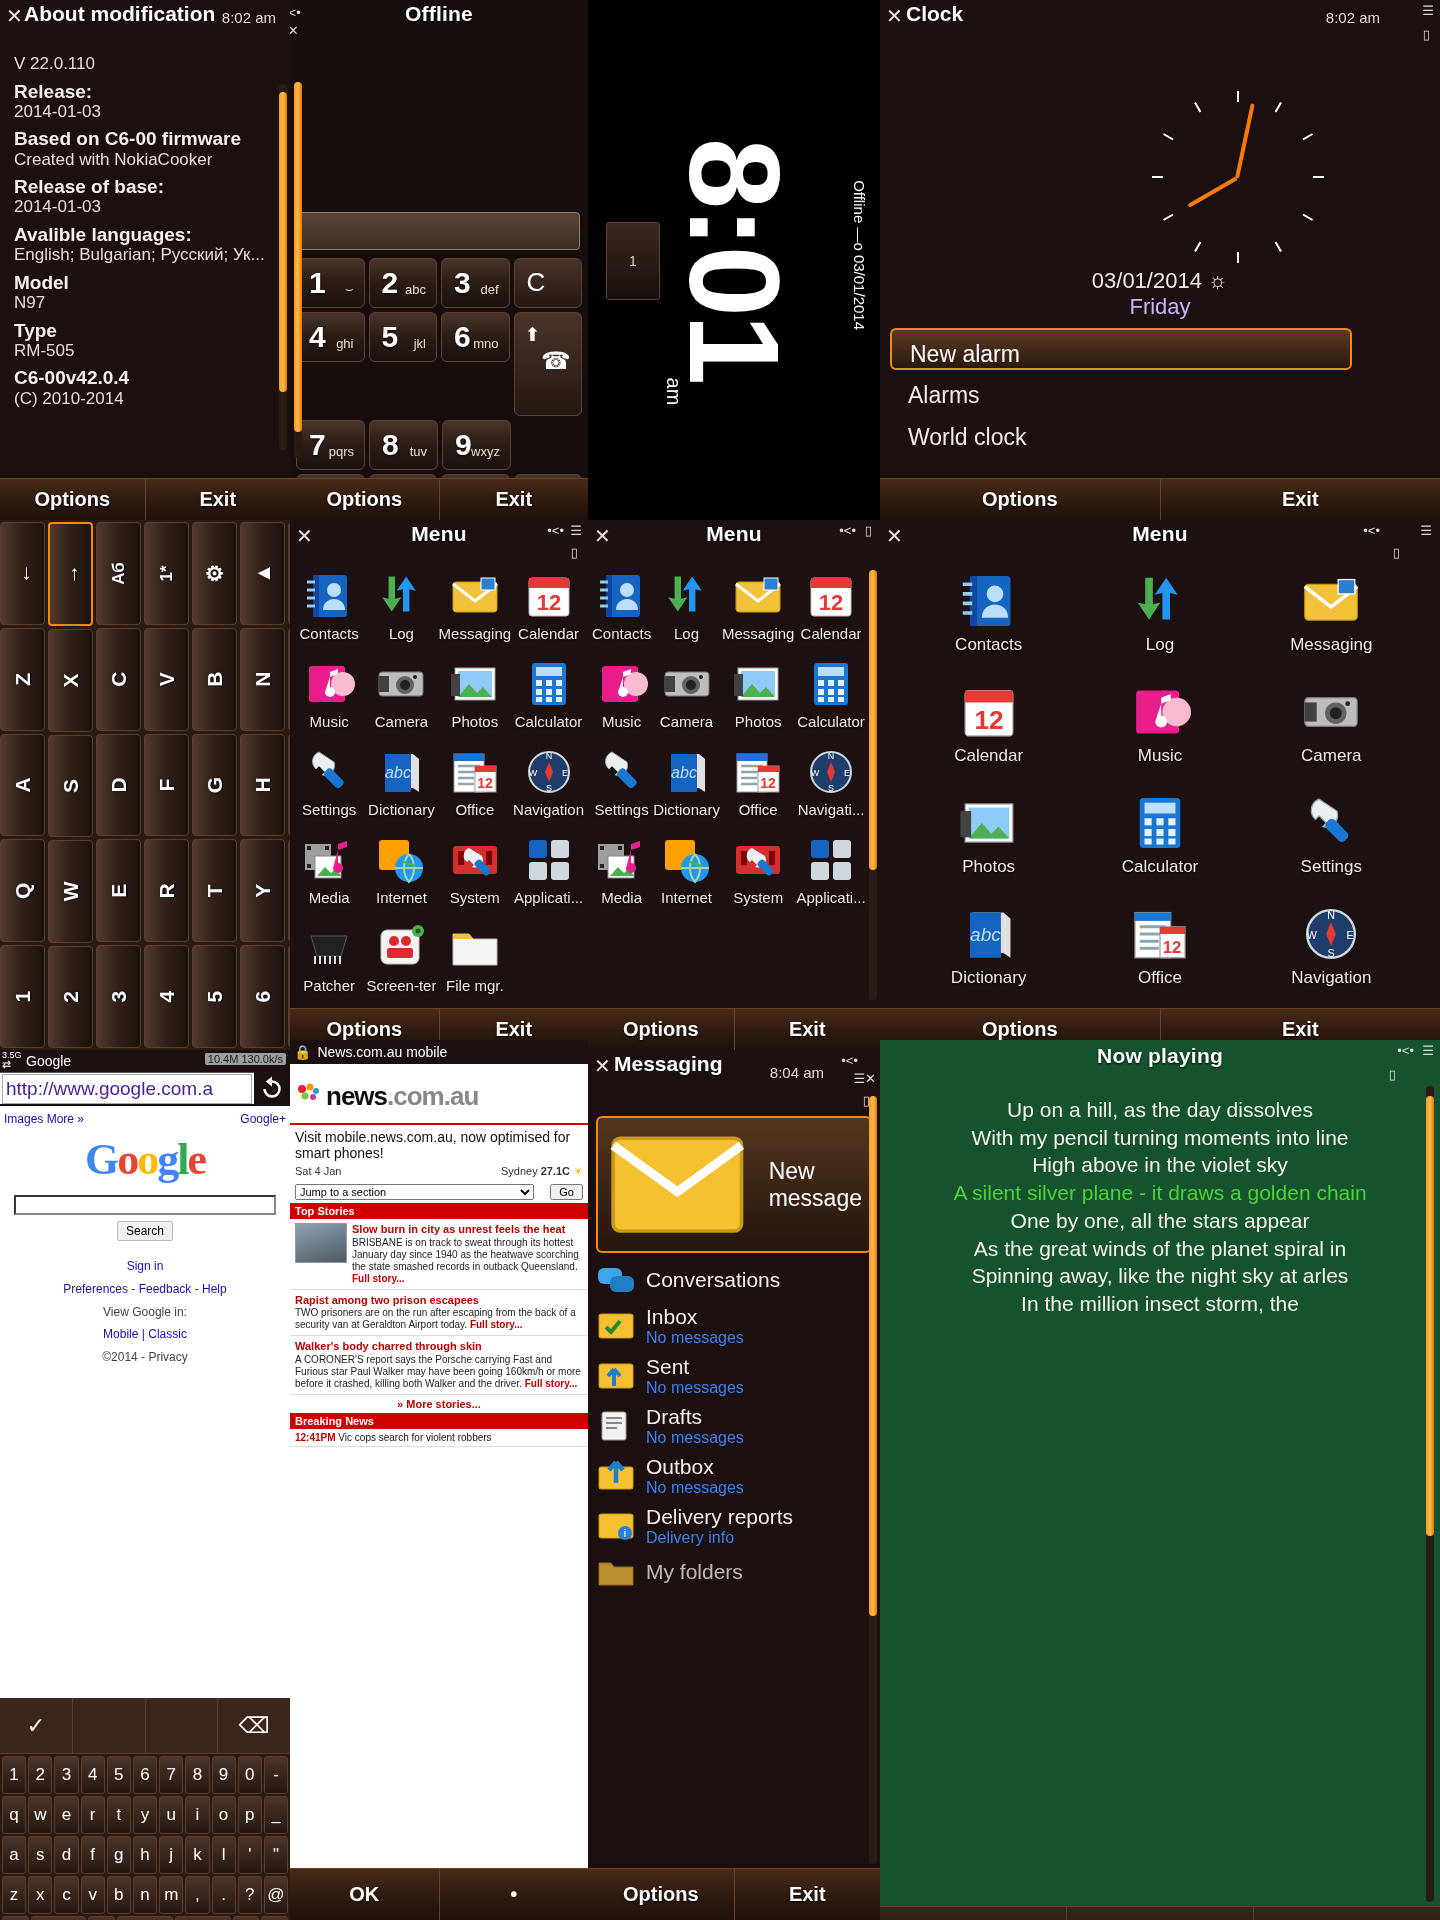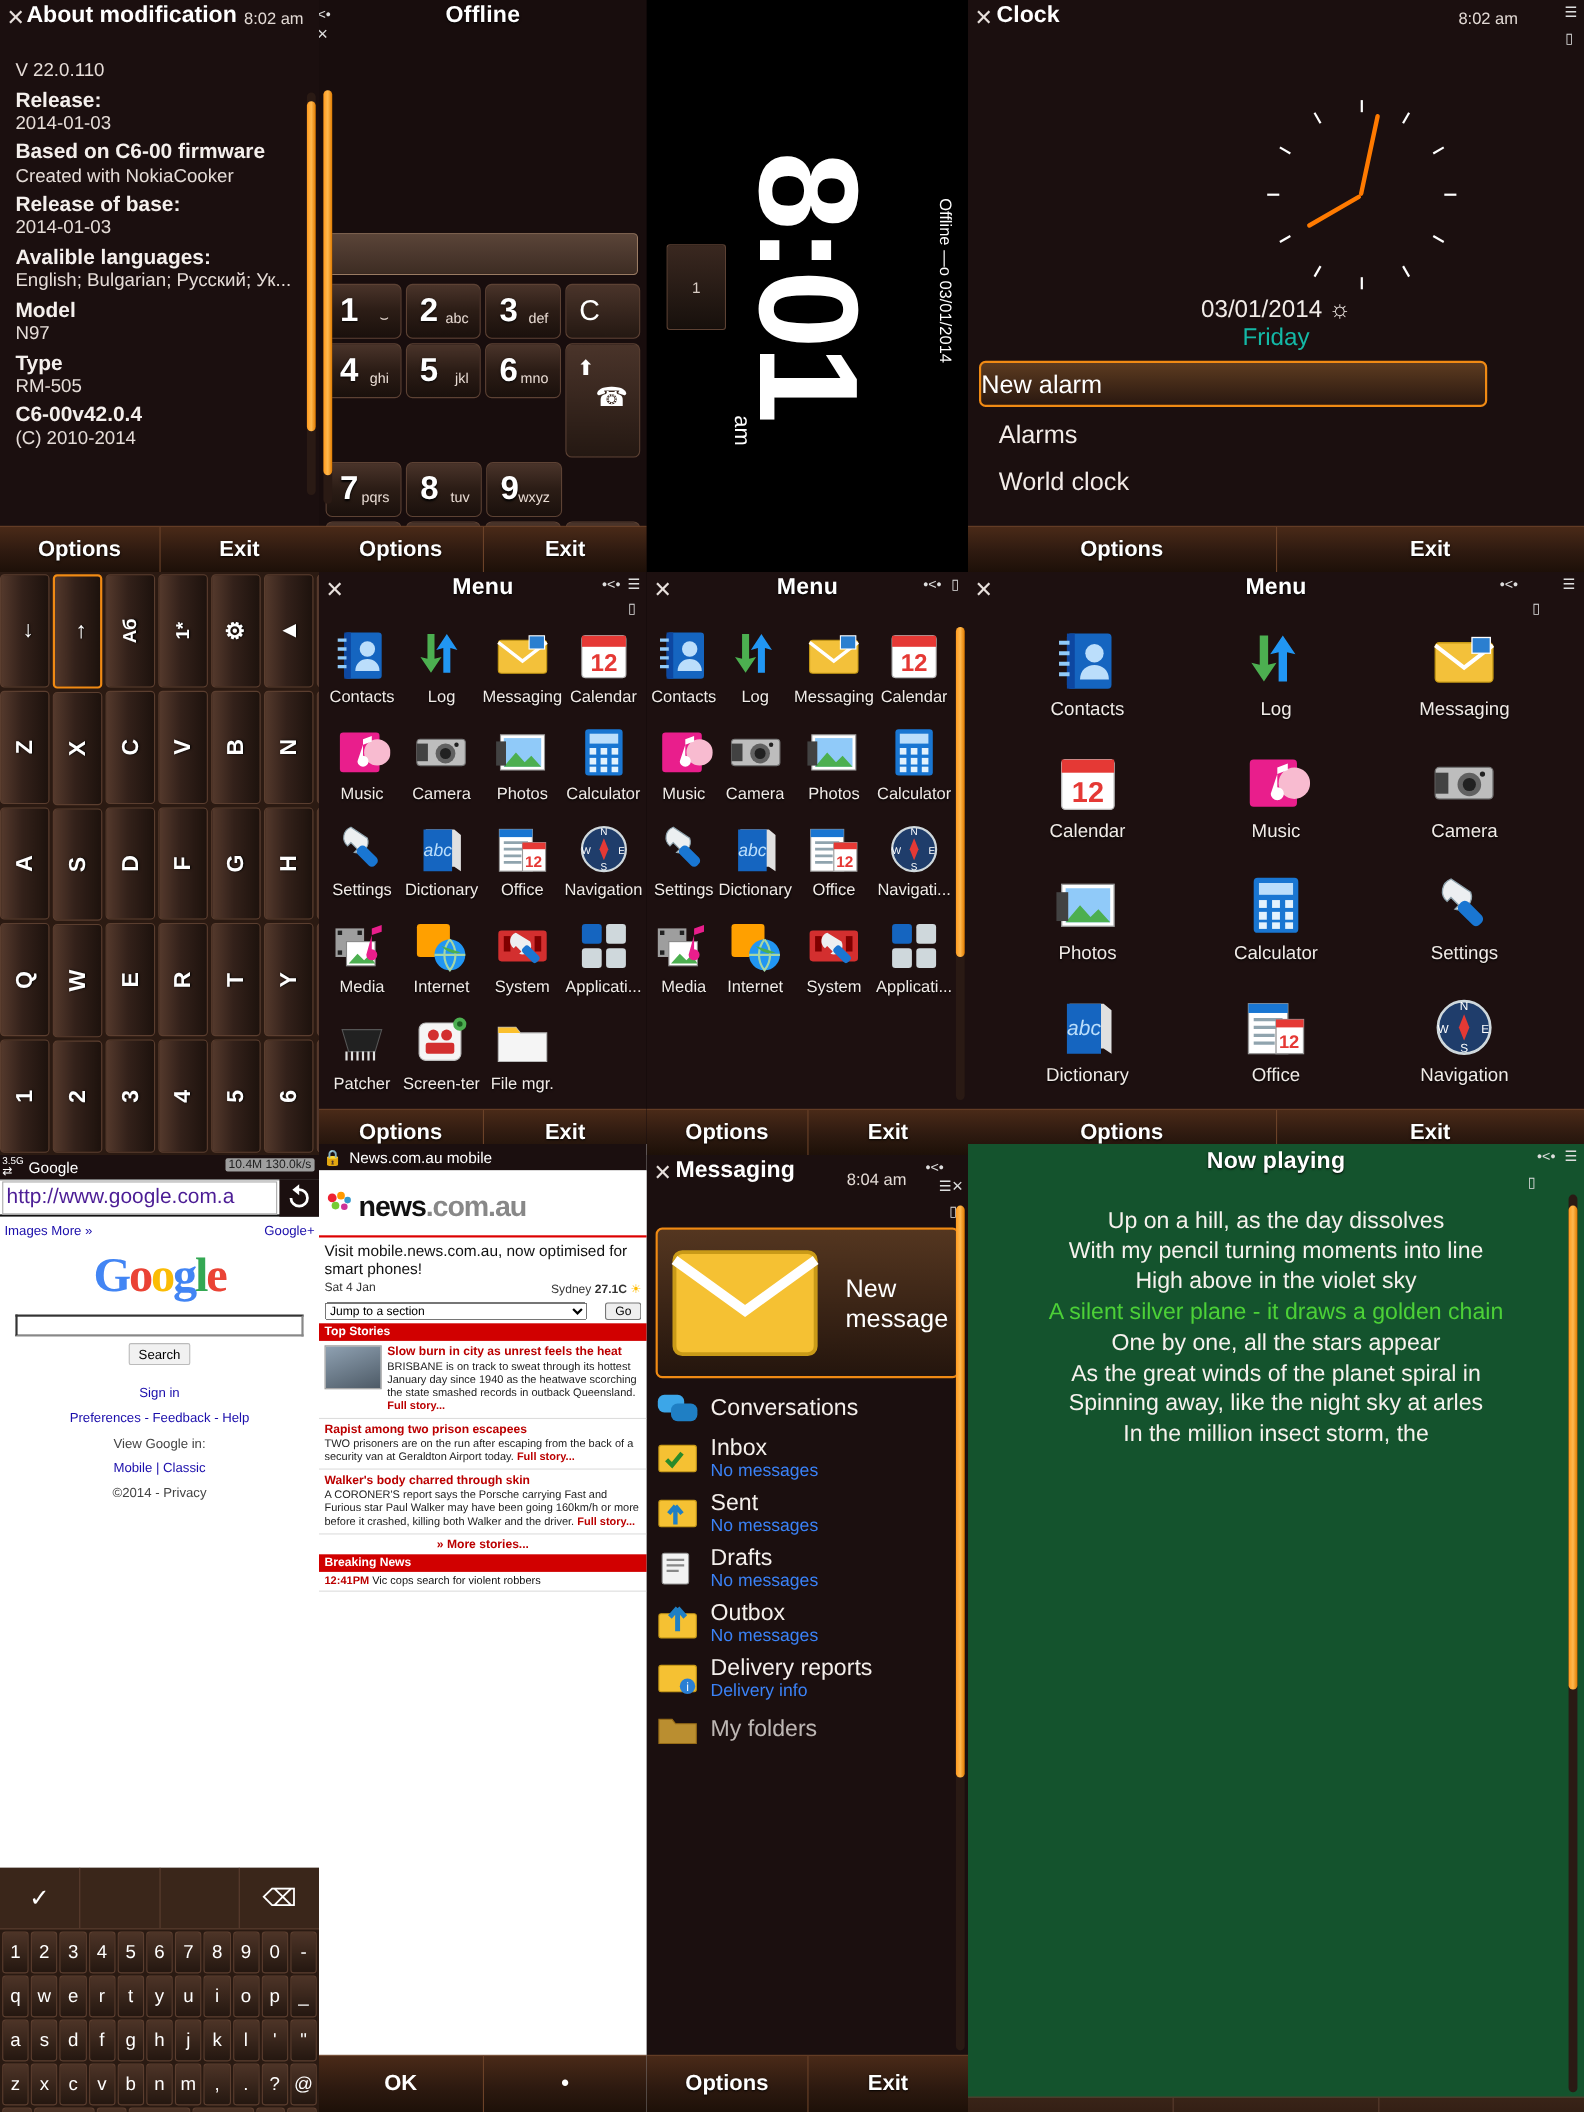--- a/index.html
+++ b/index.html
@@ -68,24 +68,24 @@
   
   #p4 { left:880px; top:0; width:560px; height:520px; background:#1b0f0f; }
   .analog { position:absolute; left:268px; top:88px; width:178px; height:178px; }
   .tick { position:absolute; left:50%; top:3px; width:2px; height:11px; background:#fff;
     transform-origin:50% 86px; }
   .hand-h { position:absolute; left:50%; top:34px; width:4px; height:56px; background:#ff7a00;
      transform-origin:50% 100%; border-radius:2px; }
   .hand-m { position:absolute; left:50%; top:14px; width:4px; height:76px; background:#ff7a00;
      transform-origin:50% 100%; border-radius:2px; }
   .cdate { position:absolute; left:0; right:0; top:268px; text-align:center; font-size:22px; color:#f2ece8; }
-  .cday  { position:absolute; left:0; right:0; top:294px; text-align:center; font-size:22px; color:#14b8a6; }
+  .cday  { position:absolute; left:0; right:0; top:294px; text-align:center; font-size:22px; color:#c4b5fd; }
   .hlbtn { position:absolute; left:10px; right:88px; top:328px; height:42px;
     background:linear-gradient(180deg,#5c3b20,#2a1810); border:2px solid #f08a14; border-radius:6px;
-    display:flex; align-items:center; font-size:23px; }
+    display:flex; align-items:flex-end; padding-left:18px; font-size:23px; }
   .litem { position:absolute; left:28px; font-size:23px; color:#f3ece8; }
 
   
   #p5 { left:0; top:520px; width:290px; height:530px; background:#2b1a12; }
   .kbwrap { position:absolute; left:-120px; top:120px; width:530px; height:290px;
     transform:rotate(-90deg); transform-origin:center center; }
   .kbrow { display:flex; gap:3px; margin-bottom:3px; padding:0 2px; }
   .kbk { flex:1; height:45px; border-radius:4px;
     background:linear-gradient(180deg,#54392c 0%,#33211a 45%,#1d120d 100%);
     border:1px solid #5b3e2f; display:flex; align-items:center; justify-content:center;

